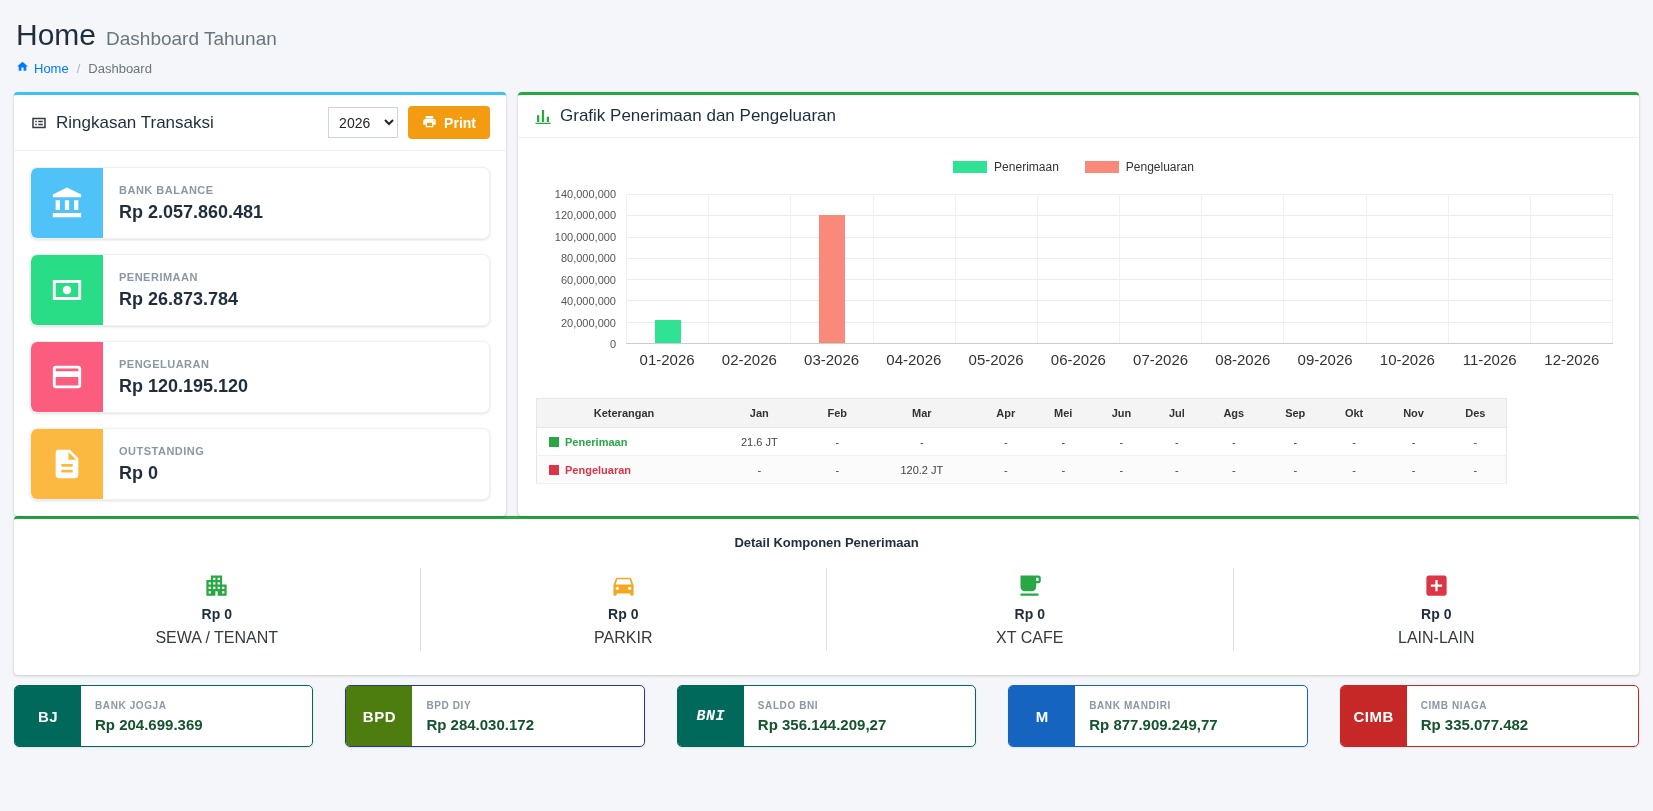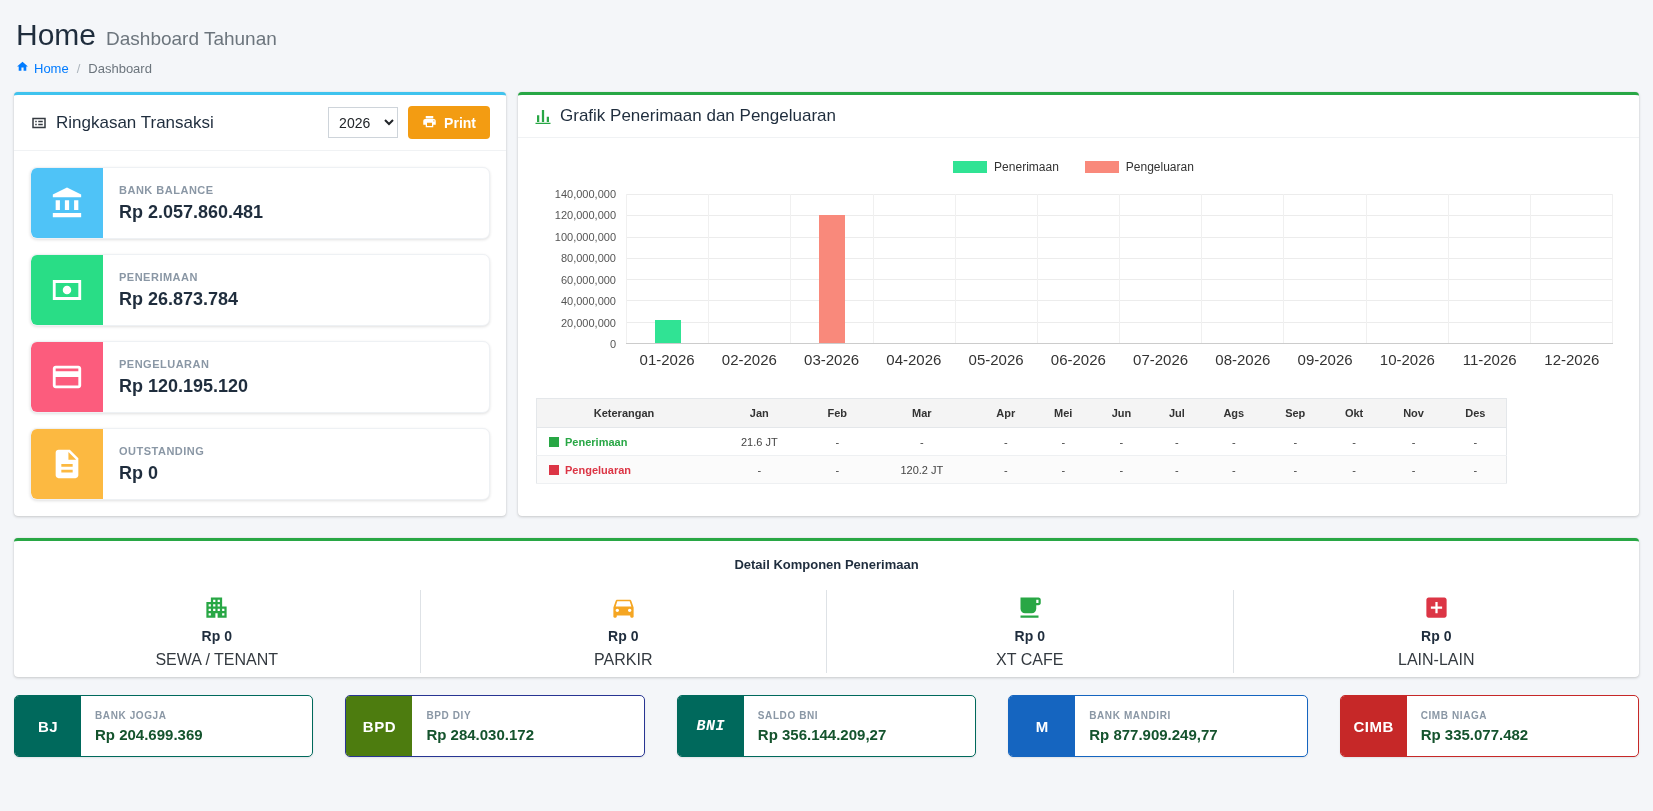--- a/index.html
+++ b/index.html
@@ -64,31 +64,31 @@
   .month-table{width:90%;margin:30px 0 4px 2px;border-collapse:collapse;border:1px solid #e4e7ea;font-size:11px}
   .month-table th{background:#f4f4f4;color:#333;font-weight:bold;padding:8px 4px;text-align:center;border-bottom:1px solid #e4e7ea}
   .month-table td{padding:7px 4px;text-align:center;color:#444;border-bottom:1px solid #eef0f2}
   .month-table tbody tr:nth-child(even){background:#fbfbfb}
   .month-table th:first-child{width:18%}
   .label-cell{text-align:left !important;padding-left:12px !important}
   .row-swatch{display:inline-block;width:10px;height:10px;margin-right:6px;vertical-align:middle}
   .row-label{font-weight:bold;vertical-align:middle}
 
   
-  .detail-card{margin-top:22px;border-top:3px solid var(--accent-green,#28a745);padding:16px 0 4px 0}
+  .detail-card{border-top:3px solid var(--accent-green,#28a745);padding:16px 0 24px 0}
   .detail-title{text-align:center;font-size:13px;font-weight:bold;color:#1f2d3d;margin-bottom:18px}
   .detail-items{display:flex}
   .detail-item{flex:1;display:flex;flex-direction:column;align-items:center;gap:7px;border-right:1px solid #dee2e6;padding:4px 0}
   .detail-item:last-child{border-right:none}
   .detail-icon svg{width:27px;height:27px;fill:currentColor;display:block}
   .detail-value{font-size:14px;font-weight:bold;color:#1f2d3d}
   .detail-label{font-size:16px;color:#343a40}
 
   
-  .banks{display:flex;gap:32px;margin-top:18px}
+  .banks{display:flex;gap:32px;margin-top:10px}
   .bank-card{flex:1;display:flex;align-items:stretch;background:#fff;border:1px solid #999;border-radius:5px;overflow:hidden;height:62px;box-shadow:0 1px 2px rgba(0,0,0,.08)}
   .bank-abbr{width:66px;flex:0 0 66px;display:flex;align-items:center;justify-content:center;color:#fff;font-size:15px;font-weight:bold;letter-spacing:.5px}
   .bank-abbr.italic{font-family:Liberation Mono, monospace;font-style:italic}
   .bank-text{display:flex;flex-direction:column;justify-content:center;gap:5px;padding:0 14px}
   .bank-name{font-size:10px;font-weight:bold;color:#8a97a5;letter-spacing:.6px}
   .bank-value{font-size:15px;font-weight:bold;color:#14532d}
 </style>
 </head>
 <body>
 

